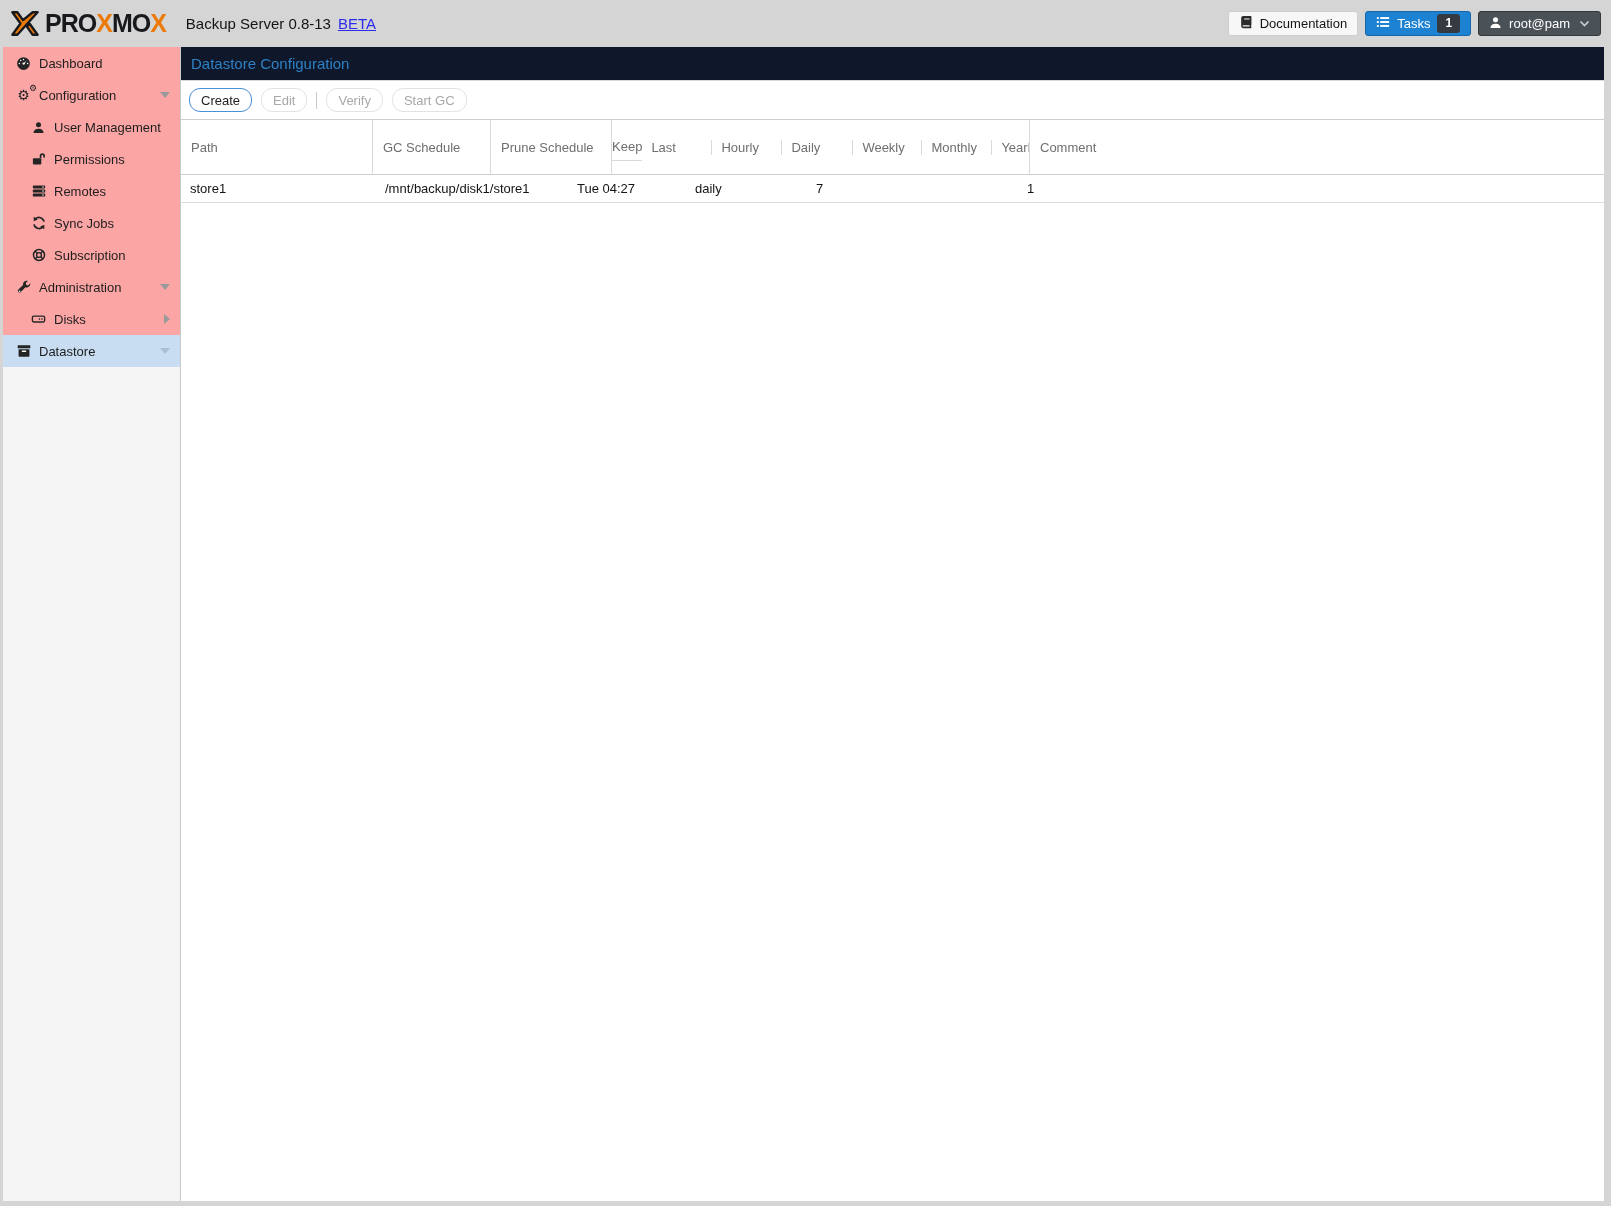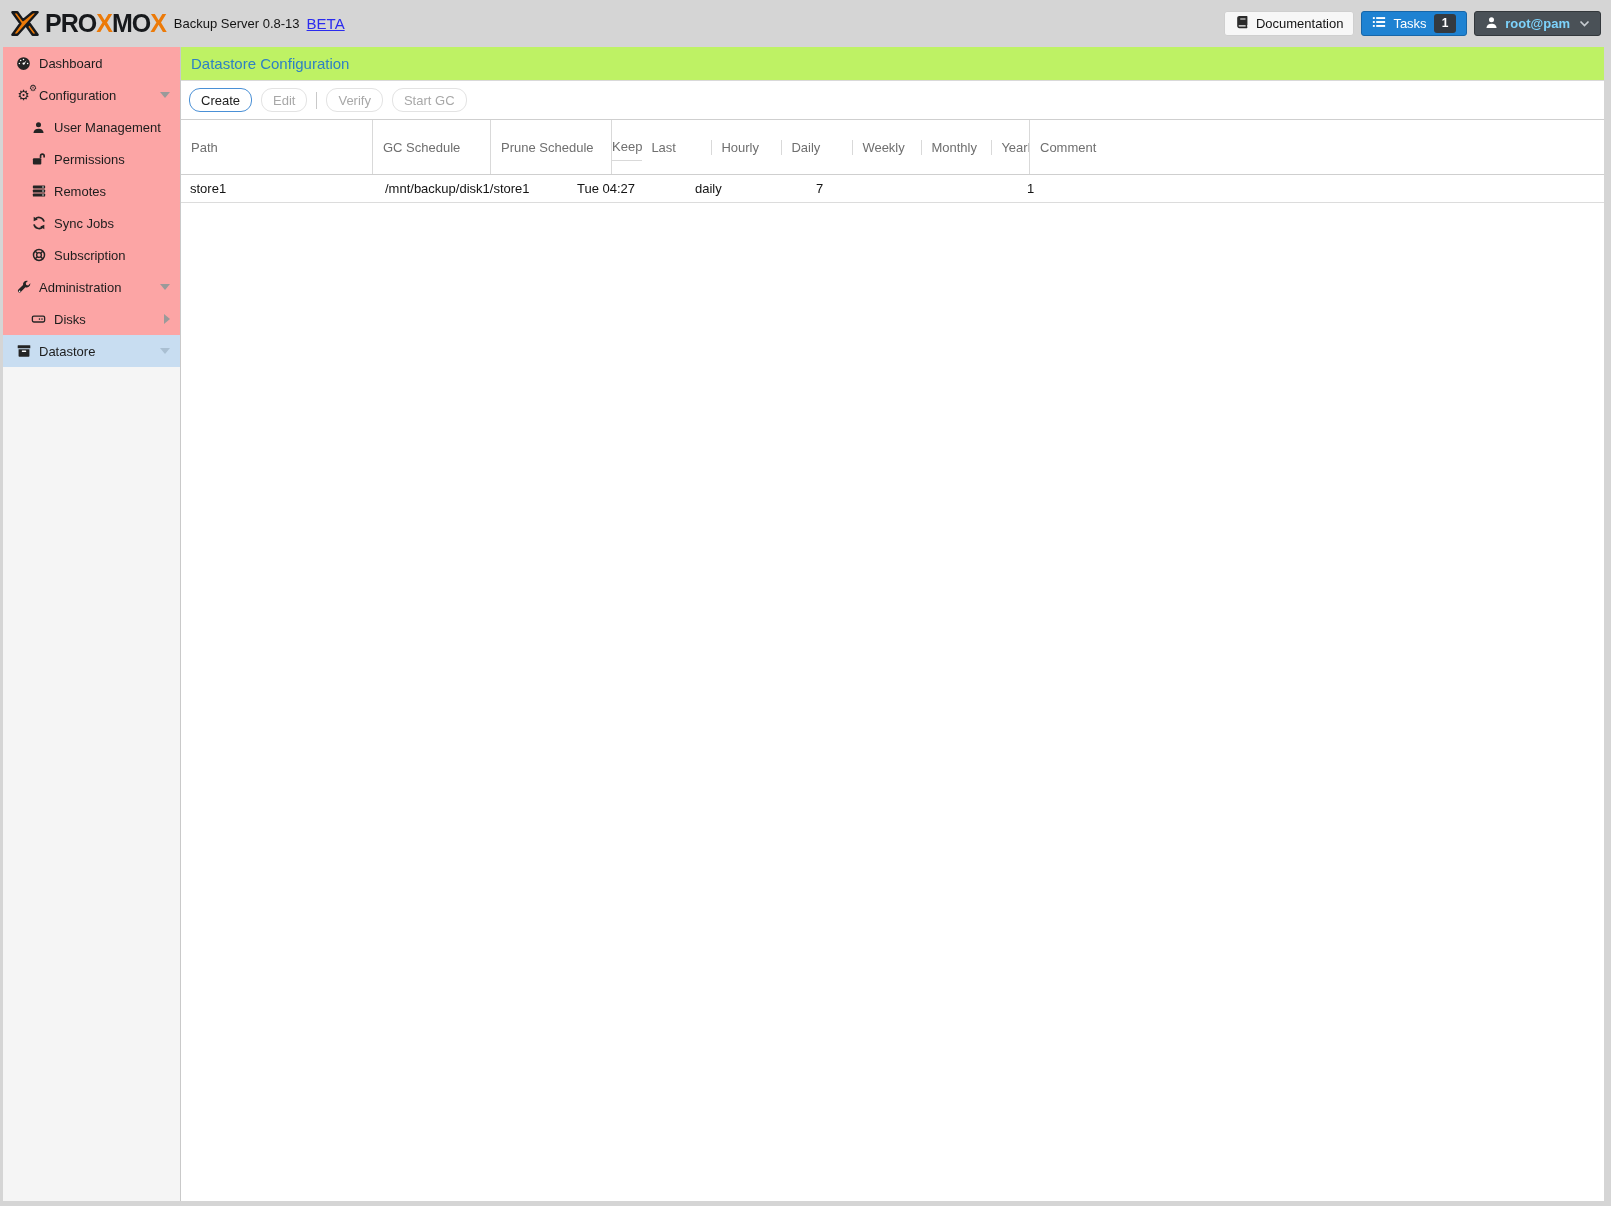--- a/index.html
+++ b/index.html
@@ -15,30 +15,30 @@
 
   
   .topbar {
     height:47px; display:flex; align-items:center;
     padding:0 10px 0 10px;
   }
   .brand { display:flex; align-items:center; }
   .logo-mark { display:flex; align-items:center; margin-right:5px; }
   .wordmark { font-size:25px; font-weight:bold; letter-spacing:-1px; color:#17191c; line-height:1; }
   .wordmark .orange { color:#ec7a08; }
-  .product-title { margin-left:8px; font-size:13px; color:#141414; }
+  .product-title { margin-left:20px; font-size:15px; color:#141414; }
   .beta-link { margin-left:7px; font-size:15px; color:#2b2bee; text-decoration:underline; cursor:pointer; }
   .topbar-right { margin-left:auto; display:flex; align-items:center; gap:7px; }
   .tb-btn {
     height:25px; display:flex; align-items:center; gap:7px;
     padding:0 10px; border-radius:3px; font-size:13px; cursor:pointer;
   }
   .btn-doc   { background:#f7f7f7; border:1px solid #cfcfcf; color:#141414; }
   .btn-tasks { background:#1e82d2; border:1px solid #1766a8; color:#fff; }
-  .btn-user  { background:#4a5157; border:1px solid #33383c; color:#7dd3fc;font-weight:bold; }
+  .btn-user  { background:#4a5157; border:1px solid #33383c; color:#ffffff; }
   .tasks-badge {
     background:#343a40; color:#fff; border-radius:3px;
     padding:2px 8px; font-weight:bold; font-size:12px; line-height:1.2;
   }
   .chev-white { margin-left:2px; }
 
   
   .app {
     display:flex;
     height:1154px;
@@ -59,21 +59,21 @@
   .expander { margin-left:auto; display:flex; align-items:center; }
   .tri-down { width:0; height:0; border-left:5px solid transparent; border-right:5px solid transparent; border-top:6px solid #9a9a9a; }
   .tri-right { width:0; height:0; border-top:5px solid transparent; border-bottom:5px solid transparent; border-left:6px solid #9a9a9a; }
   .selected .tri-down { border-top-color:#aabfd2; }
   .icon-cogs { position:relative; font-size:14px; line-height:1; }
   .icon-cogs .g2 { position:absolute; top:-4px; right:-5px; font-size:9px; }
 
   
   .main { flex:1; background:#ffffff; display:flex; flex-direction:column; min-width:0; }
   .title-bar {
-    height:34px; background:#bef264; border-bottom:1px solid #d9d9d9;
+    height:34px; background:#0f172a; border-bottom:1px solid #d9d9d9;
     display:flex; align-items:center; padding-left:10px; flex:none;
   }
   .panel-title { color:#2e81c4; font-size:15px; }
   .toolbar { height:38px; display:flex; align-items:center; gap:9px; padding-left:8px; background:#fff; flex:none; }
   .btn {
     height:24px; padding:0 11px; border-radius:11px; background:#fff;
     font-size:13px; display:flex; align-items:center; cursor:pointer;
     font-family:"Liberation Sans", sans-serif;
   }
   .btn-focused  { border:1px solid #4a90d6; color:#212121; }

